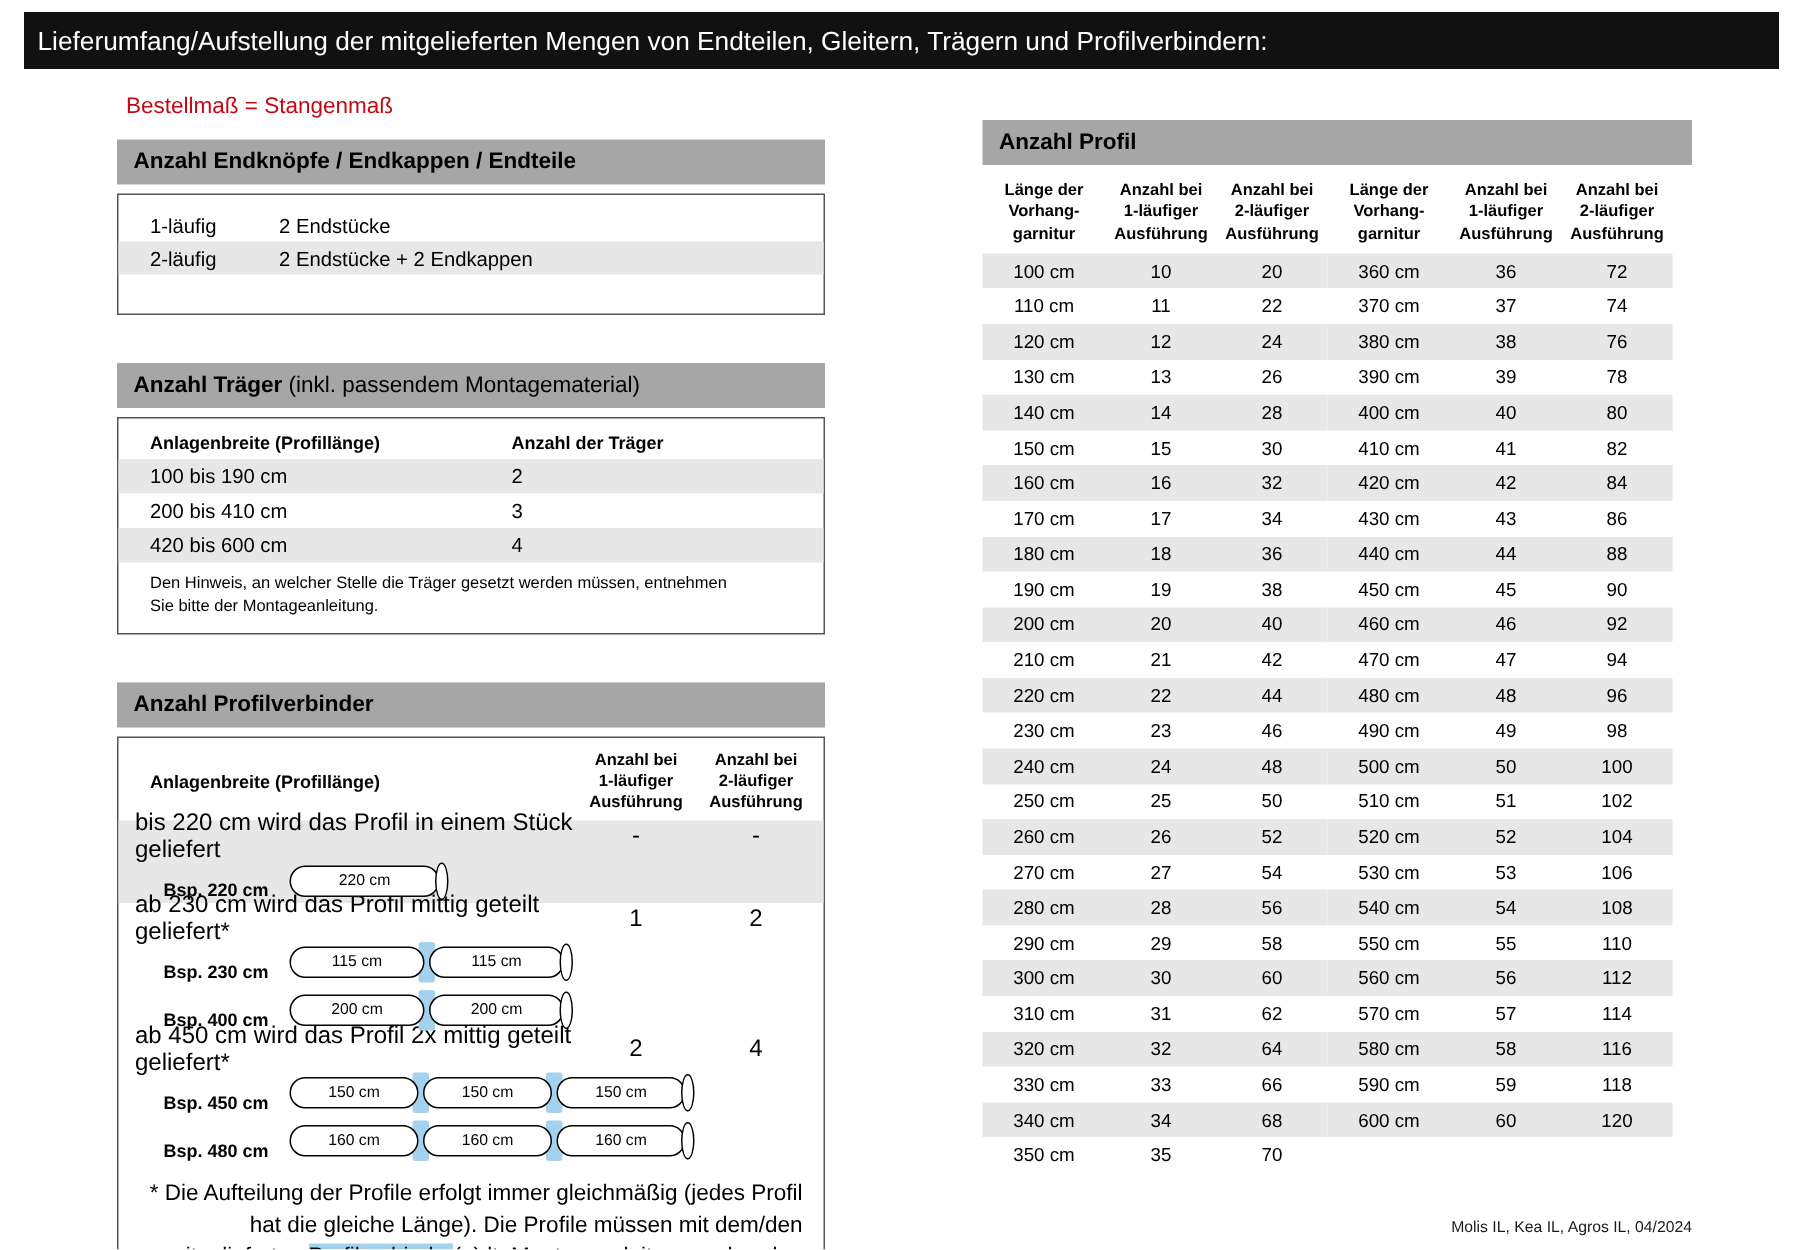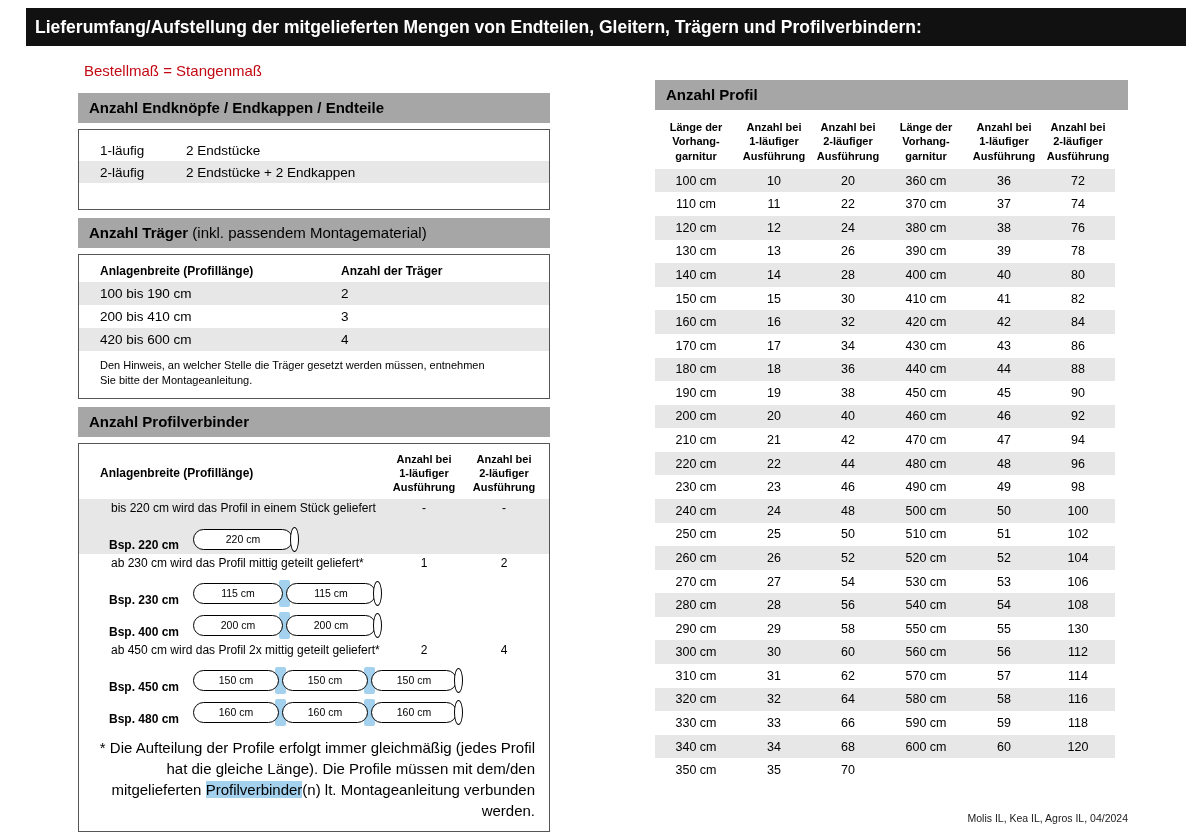--- a/index.html
+++ b/index.html
@@ -1,31 +1,31 @@
 <!DOCTYPE html>
 <html style="--topbar_black: #111111; --accent_red: #c30a14; --bar_gray: #a6a6a6; --stripe_gray: #e7e7e7; --highlight_blue: #a4d2ee;"><head>
 <meta charset="utf-8">
 <style>
   *{margin:0;padding:0;box-sizing:border-box}
   html,body{background:#fff}
   body{font-family:"Liberation Sans",sans-serif;color:#000}
   .page{position:relative;width:1200px;height:833px;background:#fff;overflow:hidden}
 
-  .topbar{position:absolute;left:26px;right:14px;top:8px;height:38px;background:var(--topbar_black,#111);color:#fff;
-          font-weight:bold;font-size:17.5px;line-height:38px;padding-left:9px;white-space:nowrap}
+  .topbar{position:absolute;left:16px;right:14px;top:8px;height:38px;background:var(--topbar_black,#111);color:#fff;
+          font-weight:normal;font-size:17.5px;line-height:38px;padding-left:9px;white-space:nowrap}
 
   .col-left{position:absolute;left:78px;top:62px;width:472px}
   .col-right{position:absolute;left:655px;top:80px;width:473px}
 
   .subtitle{color:var(--accent_red,#c30a14);font-weight:normal;font-size:15px;margin:0 0 14px 6px}
 
   .bar{background:var(--bar_gray,#a6a6a6);height:30px;line-height:30px;padding-left:11px;font-size:15px;font-weight:bold}
   .bar .normal{font-weight:normal}
   .box{border:1px solid #555;margin-top:6px;background:#fff}
-  .section{margin-top:8px}
+  .section{margin-top:32px}
   .stripe{background:var(--stripe_gray,#e7e7e7)}
 
   
   #endteile-rows{padding:9px 0 26px}
   .et-row{display:flex;height:22px;align-items:center;padding-left:21px;font-size:13.5px}
   .et-label{width:86px}
 
   
   #traeger-box{padding:5px 0 8px}
   .t-head{display:flex;height:22px;align-items:center;padding-left:21px;font-weight:bold;font-size:12px}
@@ -33,21 +33,21 @@
   .t-c1{flex:0 0 241px}
   .t-c2{flex:1}
   .t-note{font-size:11px;line-height:1.35;padding:7px 50px 2px 21px}
 
   
   #pv-box{padding-bottom:2px}
   .pv-headrow{display:flex;align-items:center;padding:8px 5px 4px 0}
   .pv-left{flex:1;padding-left:21px;font-weight:bold;font-size:12px}
   .pv-colhead{font-size:11px;font-weight:bold;white-space:pre-line;line-height:1.3;text-align:center}
   .pv-val{flex:0 0 80px;text-align:center}
-  .pv-titlerow{display:flex;padding:2px 5px 2px 32px;font-size:12px;height:23px}
+  .pv-titlerow{display:flex;align-items:center;padding:2px 5px 2px 11px;font-size:16px;height:23px}
   .pv-title{flex:1;text-align:left}
   .pv-section.shaded{background:var(--stripe_gray,#e7e7e7)}
   .pv-example{display:flex;align-items:flex-end;padding:2px 0;height:32px;padding-left:30px}
   .bsp-label{font-weight:bold;font-size:12px;width:84px;text-align:left}
   .rod{display:flex;align-items:center}
   .rod-seg{position:relative;z-index:1;background:#fff;border:1.5px solid #000;border-radius:11px;height:21px;
            display:flex;align-items:center;justify-content:center;font-size:10.5px}
   .rod-join{width:11px;height:27px;background:var(--highlight_blue,#a4d2ee);border-radius:2px;margin:0 -4px;z-index:0}
   .rod-end{width:9px;height:25px;border:1.5px solid #000;border-radius:50%;background:#fff;margin-left:-3px;position:relative;z-index:2}
   .pv-footnote{font-size:15px;line-height:1.4;padding:9px 14px 8px 12px;text-align:right}
@@ -461,21 +461,21 @@
             <div class="gc gc2">106</div>
           </div>
           <div class="grow stripe">
             <div class="gc gc0">540 cm</div>
             <div class="gc gc1">54</div>
             <div class="gc gc2">108</div>
           </div>
           <div class="grow">
             <div class="gc gc0">550 cm</div>
             <div class="gc gc1">55</div>
-            <div class="gc gc2">130</div>
+            <div class="gc gc2">110</div>
           </div>
           <div class="grow stripe">
             <div class="gc gc0">560 cm</div>
             <div class="gc gc1">56</div>
             <div class="gc gc2">112</div>
           </div>
           <div class="grow">
             <div class="gc gc0">570 cm</div>
             <div class="gc gc1">57</div>
             <div class="gc gc2">114</div>

